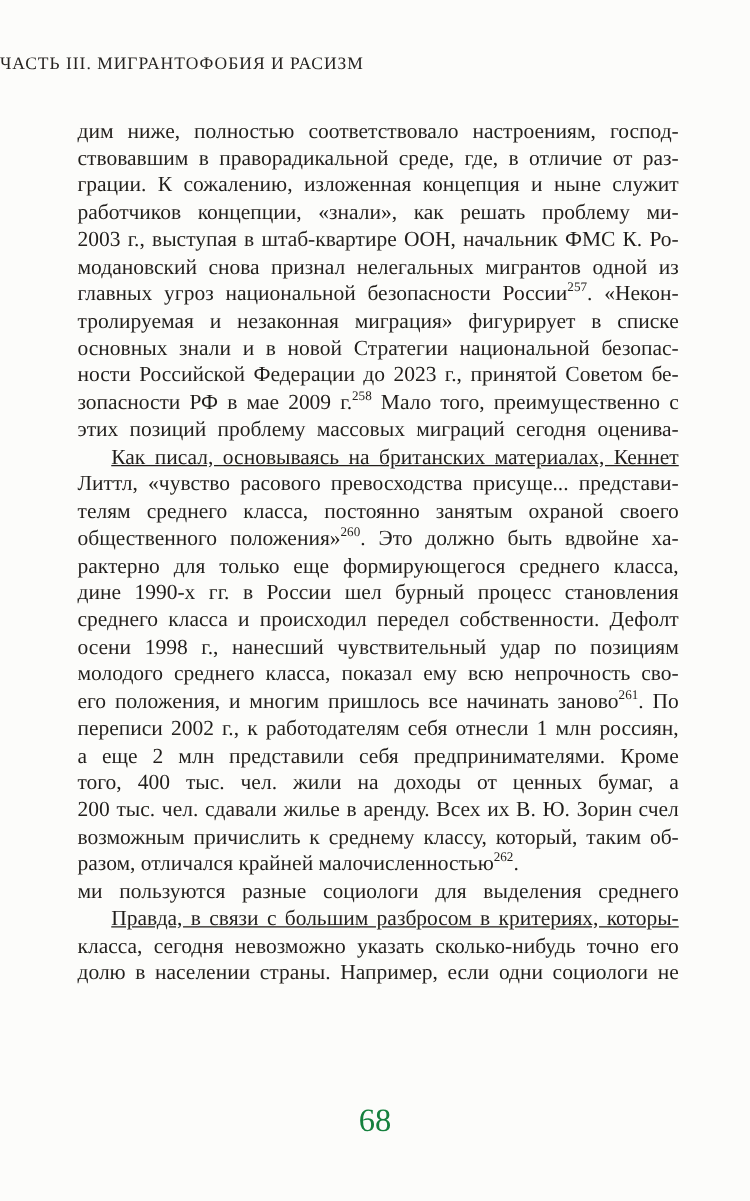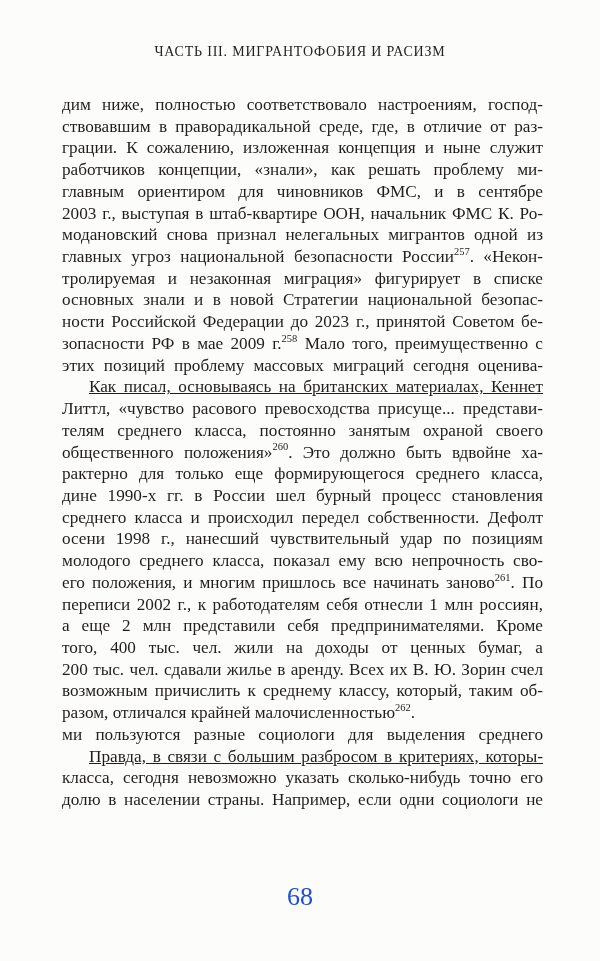--- a/index.html
+++ b/index.html
@@ -13,21 +13,20 @@
     background: #fcfcfa;
     font-family: "Liberation Serif", "DejaVu Serif", serif;
     color: #211e1b;
     overflow: hidden;
   }
   .running-head {
     position: absolute;
     top: 44px;
     left: 0;
     width: 100%;
-    text-align: center;
     font-size: 14px;
     letter-spacing: 0.8px;
     color: #262320;
   }
   .body-text {
     position: absolute;
     top: 94px;
     left: 62px;
     width: 481px;
     font-size: 17.2px;
@@ -55,35 +54,34 @@
     vertical-align: super;
     letter-spacing: 0;
   }
   .page-number {
     position: absolute;
     top: 882px;
     left: 0;
     width: 100%;
     text-align: center;
     font-size: 26px;
-    color: #1d4ed8;
+    color: #15803d;
   }
 </style>
 </head>
 <body>
 
 <div class="page">
   <div class="running-head">ЧАСТЬ III. МИГРАНТОФОБИЯ И РАСИЗМ</div>
 
   <div class="body-text">
       <div class="line">дим ниже, полностью соответствовало настроениям, господ-</div>
       <div class="line">ствовавшим в праворадикальной среде, где, в отличие от раз-</div>
       <div class="line">грации. К сожалению, изложенная концепция и ныне служит</div>
       <div class="line">работчиков концепции, «знали», как решать проблему ми-</div>
-      <div class="line">главным ориентиром для чиновников ФМС, и в сентябре</div>
       <div class="line">2003 г., выступая в штаб-квартире ООН, начальник ФМС К. Ро-</div>
       <div class="line">модановский снова признал нелегальных мигрантов одной из</div>
       <div class="line">главных угроз национальной безопасности России<sup class="fnref">257</sup>. «Некон-</div>
       <div class="line">тролируемая и незаконная миграция» фигурирует в списке</div>
       <div class="line">основных знали и в новой Стратегии национальной безопас-</div>
       <div class="line">ности Российской Федерации до 2023 г., принятой Советом бе-</div>
       <div class="line">зопасности РФ в мае 2009 г.<sup class="fnref">258</sup> Мало того, преимущественно с</div>
       <div class="line">этих позиций проблему массовых миграций сегодня оценива-</div>
       <div class="line indent">Как писал, основываясь на британских материалах, Кеннет</div>
       <div class="line">Литтл, «чувство расового превосходства присуще... представи-</div>

